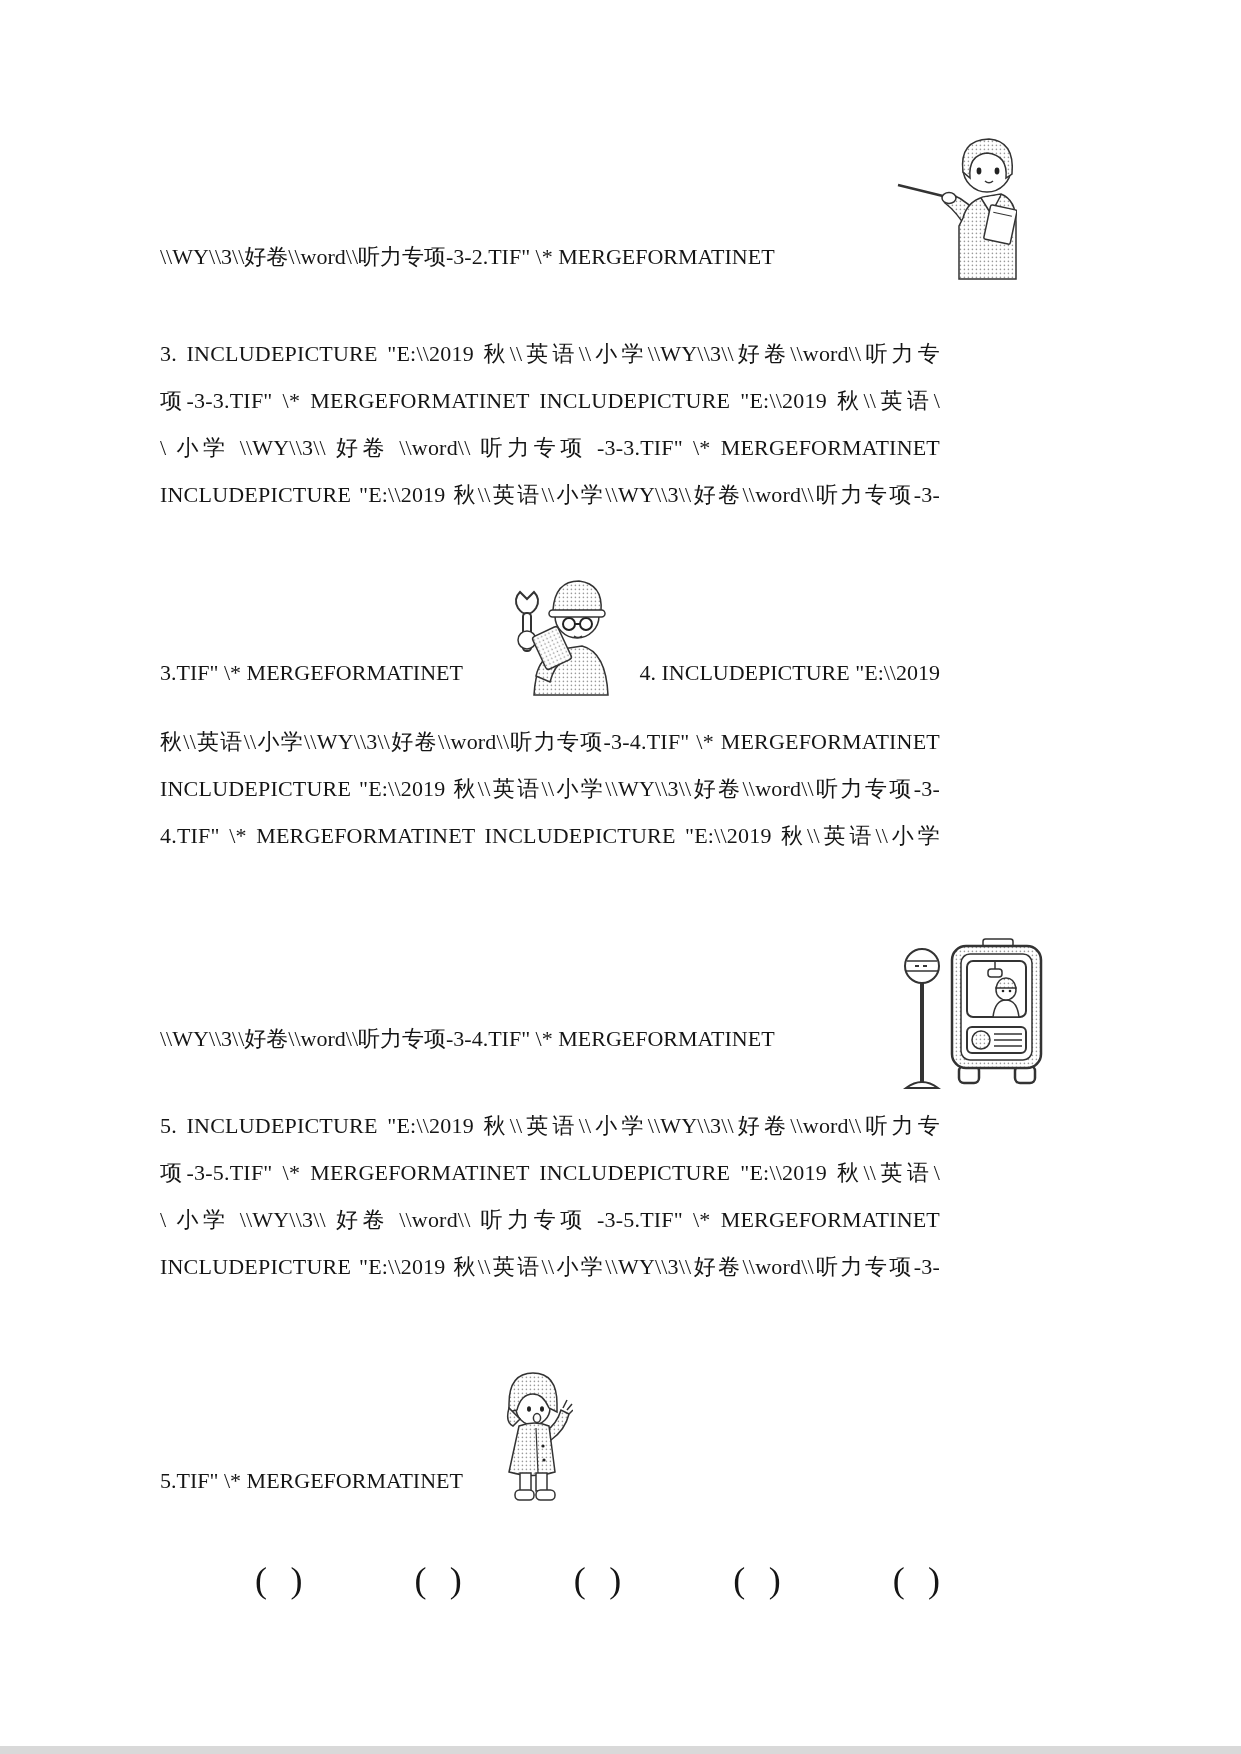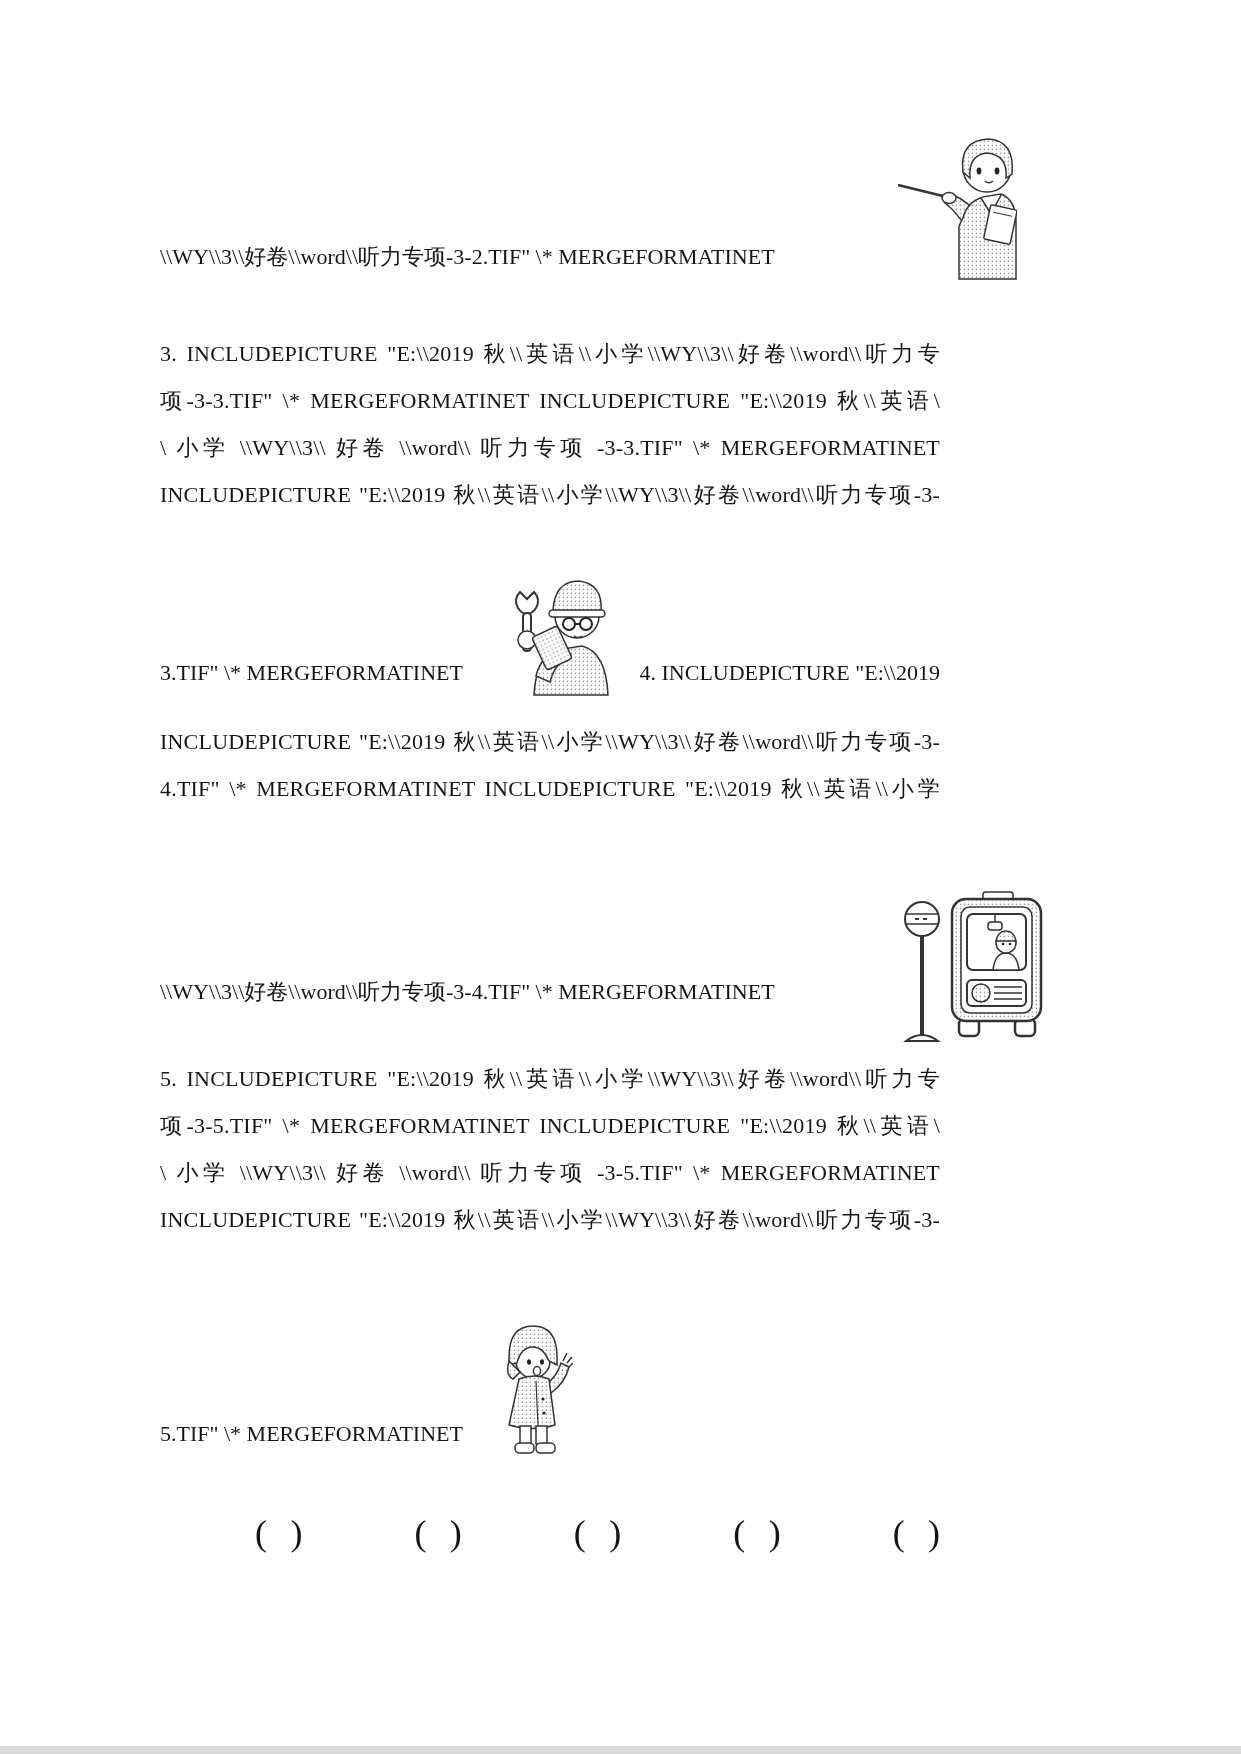--- a/index.html
+++ b/index.html
@@ -88,20 +88,21 @@
       <rect x="55" y="42" width="56" height="7" rx="3.5" fill="#fff" stroke="#333" stroke-width="1.5"></rect>
       <circle cx="75" cy="56" r="6" fill="none" stroke="#222" stroke-width="2"></circle>
       <circle cx="92" cy="56" r="6" fill="none" stroke="#222" stroke-width="2"></circle>
       <line x1="81" y1="56" x2="86" y2="56" stroke="#222" stroke-width="2"></line>
       <path d="M80,68 Q84,71 88,68" fill="none" stroke="#333" stroke-width="1.5"></path>
     </svg>
     <span>4.  INCLUDEPICTURE  "E:\\2019</span>
   </div>
 
   <div class="blockD">
+    <div class="jline">秋\\英语\\小学\\WY\\3\\好卷\\word\\听力专项-3-4.TIF" \* MERGEFORMATINET</div>
     <div class="jline">INCLUDEPICTURE   "E:\\2019 秋\\英语\\小学\\WY\\3\\好卷\\word\\听力专项-3-</div>
     <div class="jline">4.TIF"  \*  MERGEFORMATINET  INCLUDEPICTURE   "E:\\2019 秋\\英语\\小学</div>
   </div>
 
   <div class="row between blockE">
     <span>\\WY\\3\\好卷\\word\\听力专项-3-4.TIF"  \*  MERGEFORMATINET</span>
     <svg class="bus-svg" width="150" height="158" viewBox="0 0 150 158" aria-hidden="true">
       <defs>
         <pattern id="bp" patternUnits="userSpaceOnUse" width="4" height="4">
           <rect width="4" height="4" fill="#fff"></rect>

